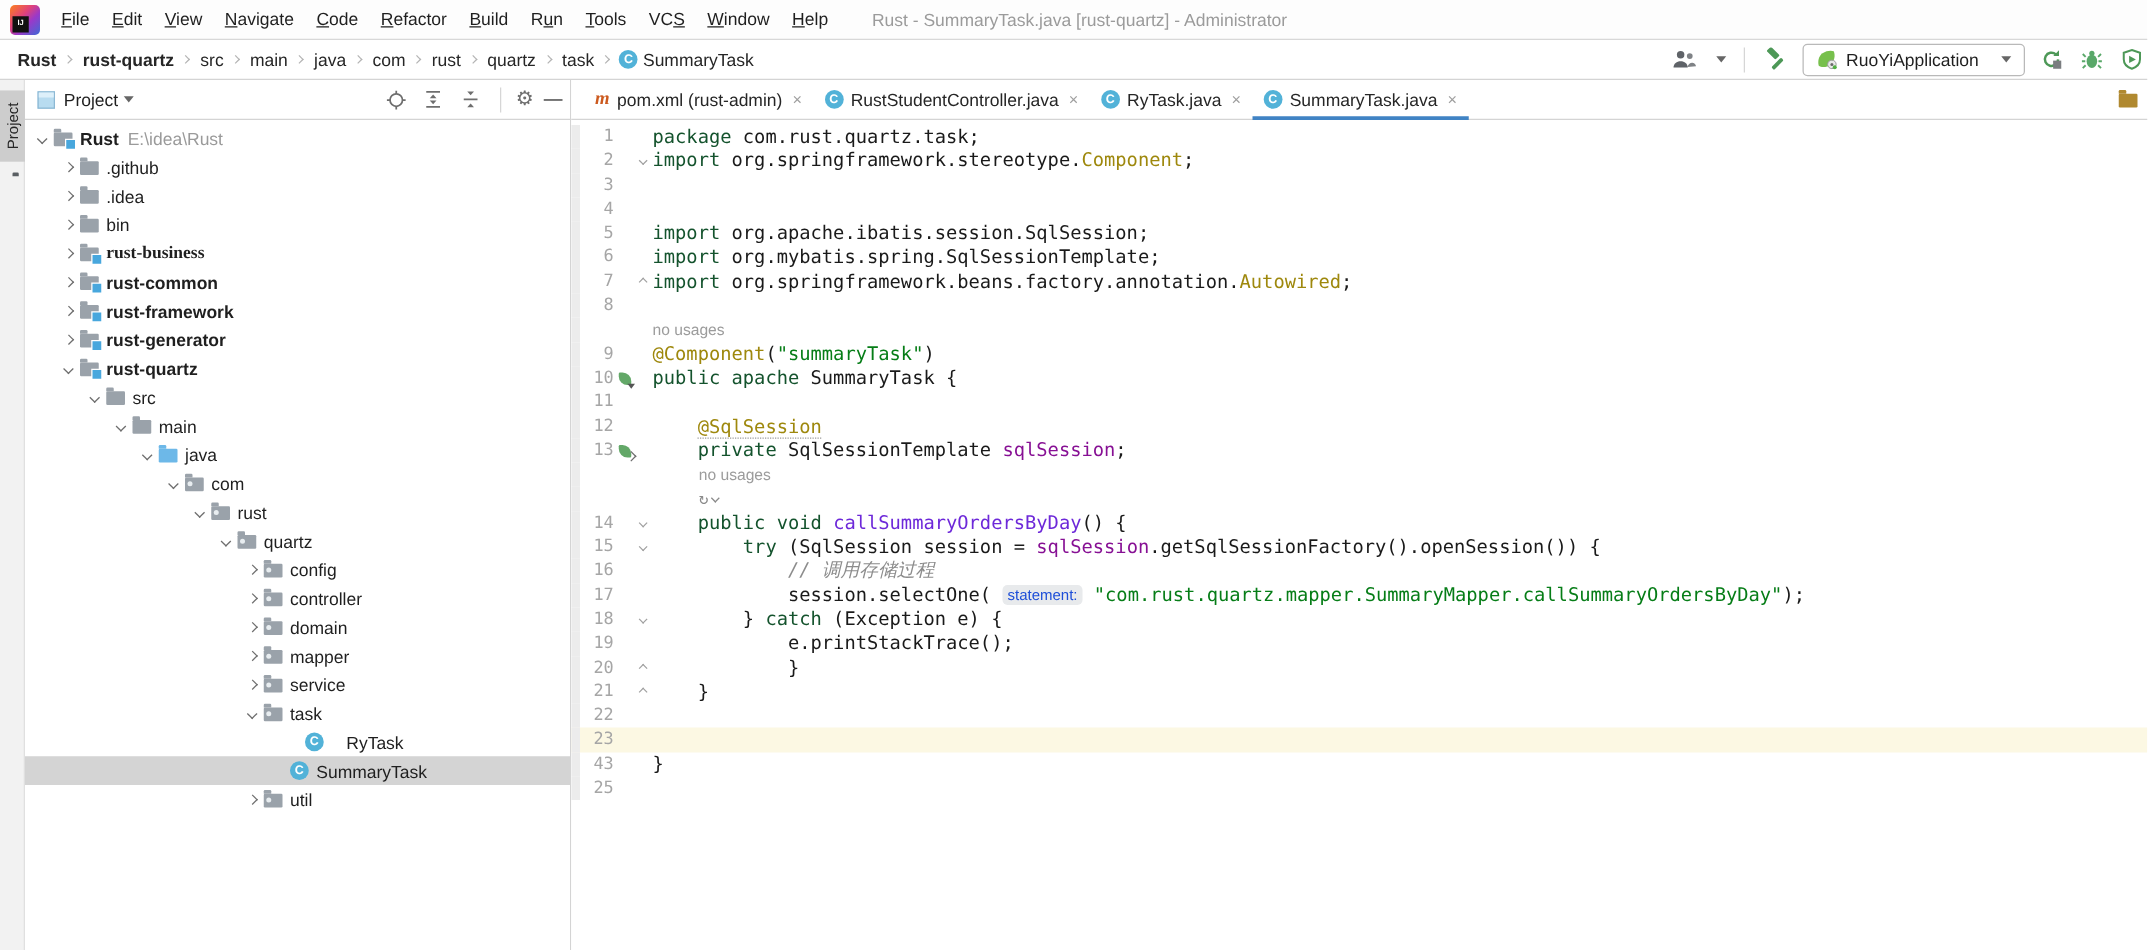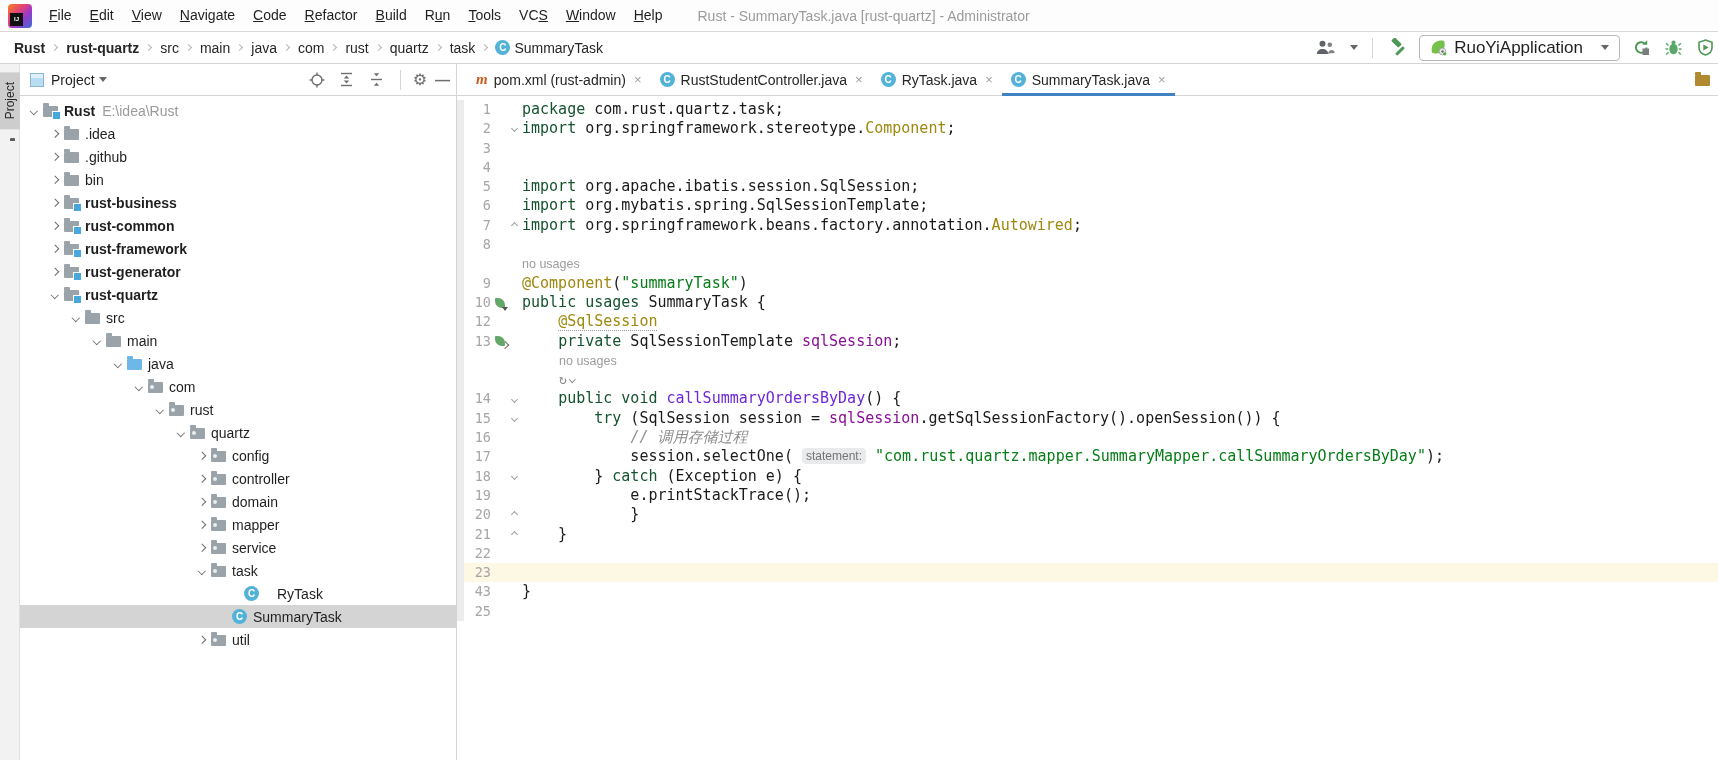--- a/index.html
+++ b/index.html
@@ -20,21 +20,21 @@
   .crumb{font-size:14px;color:#262626;padding:0 2px}
   .crumb.b{font-weight:bold}
   .bc-sep{display:inline-block;width:5px;height:5px;border-right:1.4px solid #b4b4b4;border-bottom:1.4px solid #b4b4b4;
     transform:rotate(-45deg);margin:0 7px 0 5px}
   .runbar{display:flex;align-items:center;gap:10px;flex:none}
   .caret{display:inline-block;width:0;height:0;border-left:4px solid transparent;border-right:4px solid transparent;
     border-top:5px solid #666;margin-left:4px}
   .vdiv{width:1px;height:20px;background:#d6d6d6;margin:0 4px}
   .combo{display:flex;align-items:center;gap:7px;height:26px;background:#fff;border:1px solid #b9b9b9;
     border-radius:4px;padding:0 10px;min-width:178px}
-  .combo-label{font-size:17px;color:#1f1f1f}
+  .combo-label{font-size:14px;color:#1f1f1f}
   .ibtn{display:flex;align-items:center;justify-content:center;width:22px;height:22px;flex:none}
   
   .main{display:flex;height:696px}
   .stripe{width:20px;background:#f2f2f2;border-right:1px solid #e0e0e0;flex:none;display:flex;flex-direction:column;align-items:center}
   .stripe-tab{background:#cdcdcd;writing-mode:vertical-rl;transform:rotate(180deg);font-size:12px;color:#262626;
     padding:10px 3px;margin-top:8px}
   .stripe-folder{margin-top:12px}
   .ic-sm-folder{width:13px;height:10px;background:#5a5f63;border-radius:1px;position:relative}
   .ic-sm-folder::before{content:"";position:absolute;top:-3px;left:0;width:5px;height:3px;background:inherit;border-radius:1px 1px 0 0}
   
@@ -92,21 +92,21 @@
   .fchev.u{transform:rotate(-135deg)}
   .cbody{white-space:pre;flex:1;min-width:0}
   .tk-k{color:#14532d}
   .tk-t{color:#1a1a1a}
   .tk-s{color:#067d17}
   .tk-a{color:#9e880d}
   .tk-au{color:#9e880d;border-bottom:1px dotted #9b9b9b}
   .tk-c{color:#8c8c8c;font-style:italic}
   .tk-f{color:#871094}
   .tk-g{color:#6d28d9}
-  .tk-h{background:#e8eaec;color:#737373;border-radius:4px;padding:1px 4px;
+  .tk-h{background:#e8eaec;color:#1d4ed8;border-radius:4px;padding:1px 4px;
     font:12px "Liberation Sans",sans-serif;vertical-align:1px}
   .inlay{font:12.5px "Liberation Sans",sans-serif;color:#9c9c9c}
   .inlay.l1,.inlay-ic.l1{margin-left:37px}
   .inlay-ic{display:flex;align-items:center;gap:3px;color:#8a8a8a}
   .cycle{font-size:13px;line-height:13px;color:#8a8a8a}
   .schev{display:inline-block;width:4.5px;height:4.5px;border-right:1.3px solid #8a8a8a;border-bottom:1.3px solid #8a8a8a;transform:rotate(45deg);margin-top:-2px}
   .leaf{width:10px;height:10px;background:#63a868;border-radius:1px 70% 1px 70%;position:relative}
   .leaf.bean::after{content:"";position:absolute;right:-3px;bottom:-3px;width:0;height:0;
     border-left:3.5px solid transparent;border-right:3.5px solid transparent;border-top:4.5px solid #555}
   .leaf.wire::after{content:"";position:absolute;right:-3px;bottom:-2px;width:5px;height:5px;
@@ -283,41 +283,41 @@
           <span class="t-label">Rust</span>
           <span class="t-suffix">E:\idea\Rust</span>
         </div>
         <div class="tree-row" style="padding-left: 27px;">
           <span class="t-chev">
             <span class="chev r"></span>
           </span>
           <span class="t-icon">
             <span class="ic-folder"></span>
           </span>
+          <span class="t-label">.github</span>
+        </div>
+        <div class="tree-row" style="padding-left: 27px;">
+          <span class="t-chev">
+            <span class="chev r"></span>
+          </span>
+          <span class="t-icon">
+            <span class="ic-folder"></span>
+          </span>
           <span class="t-label">.idea</span>
         </div>
         <div class="tree-row" style="padding-left: 27px;">
           <span class="t-chev">
             <span class="chev r"></span>
           </span>
           <span class="t-icon">
             <span class="ic-folder"></span>
           </span>
-          <span class="t-label">.github</span>
-        </div>
-        <div class="tree-row" style="padding-left: 27px;">
-          <span class="t-chev">
-            <span class="chev r"></span>
-          </span>
-          <span class="t-icon">
-            <span class="ic-folder"></span>
-          </span>
           <span class="t-label">bin</span>
         </div>
-        <div class="tree-row bold" style="padding-left: 27px;">
+        <div class="tree-row bold" style="padding-left: 27px; font-family: Liberation Serif, serif;">
           <span class="t-chev">
             <span class="chev r"></span>
           </span>
           <span class="t-icon">
             <span class="ic-folder module"></span>
           </span>
           <span class="t-label">rust-business</span>
         </div>
         <div class="tree-row bold" style="padding-left: 27px;">
           <span class="t-chev">
@@ -615,21 +615,30 @@
         </div>
         <div class="crow">
           <span class="vcsstrip"></span>
           <span class="gut">
             <span class="lnum">10</span>
             <span class="gico">
               <span class="leaf bean"></span>
             </span>
             <span class="fold"></span>
           </span>
-          <span class="cbody"><span class="tk-k">public</span><span class="tk-t"> </span><span class="tk-k">usages</span><span class="tk-t"> SummaryTask {</span></span>
+          <span class="cbody"><span class="tk-k">public</span><span class="tk-t"> </span><span class="tk-k">apache</span><span class="tk-t"> SummaryTask {</span></span>
+        </div>
+        <div class="crow">
+          <span class="vcsstrip"></span>
+          <span class="gut">
+            <span class="lnum">11</span>
+            <span class="gico"></span>
+            <span class="fold"></span>
+          </span>
+          <span class="cbody"></span>
         </div>
         <div class="crow">
           <span class="vcsstrip"></span>
           <span class="gut">
             <span class="lnum">12</span>
             <span class="gico"></span>
             <span class="fold"></span>
           </span>
           <span class="cbody"><span class="tk-t">    </span><span class="tk-au">@SqlSession</span></span>
         </div>

